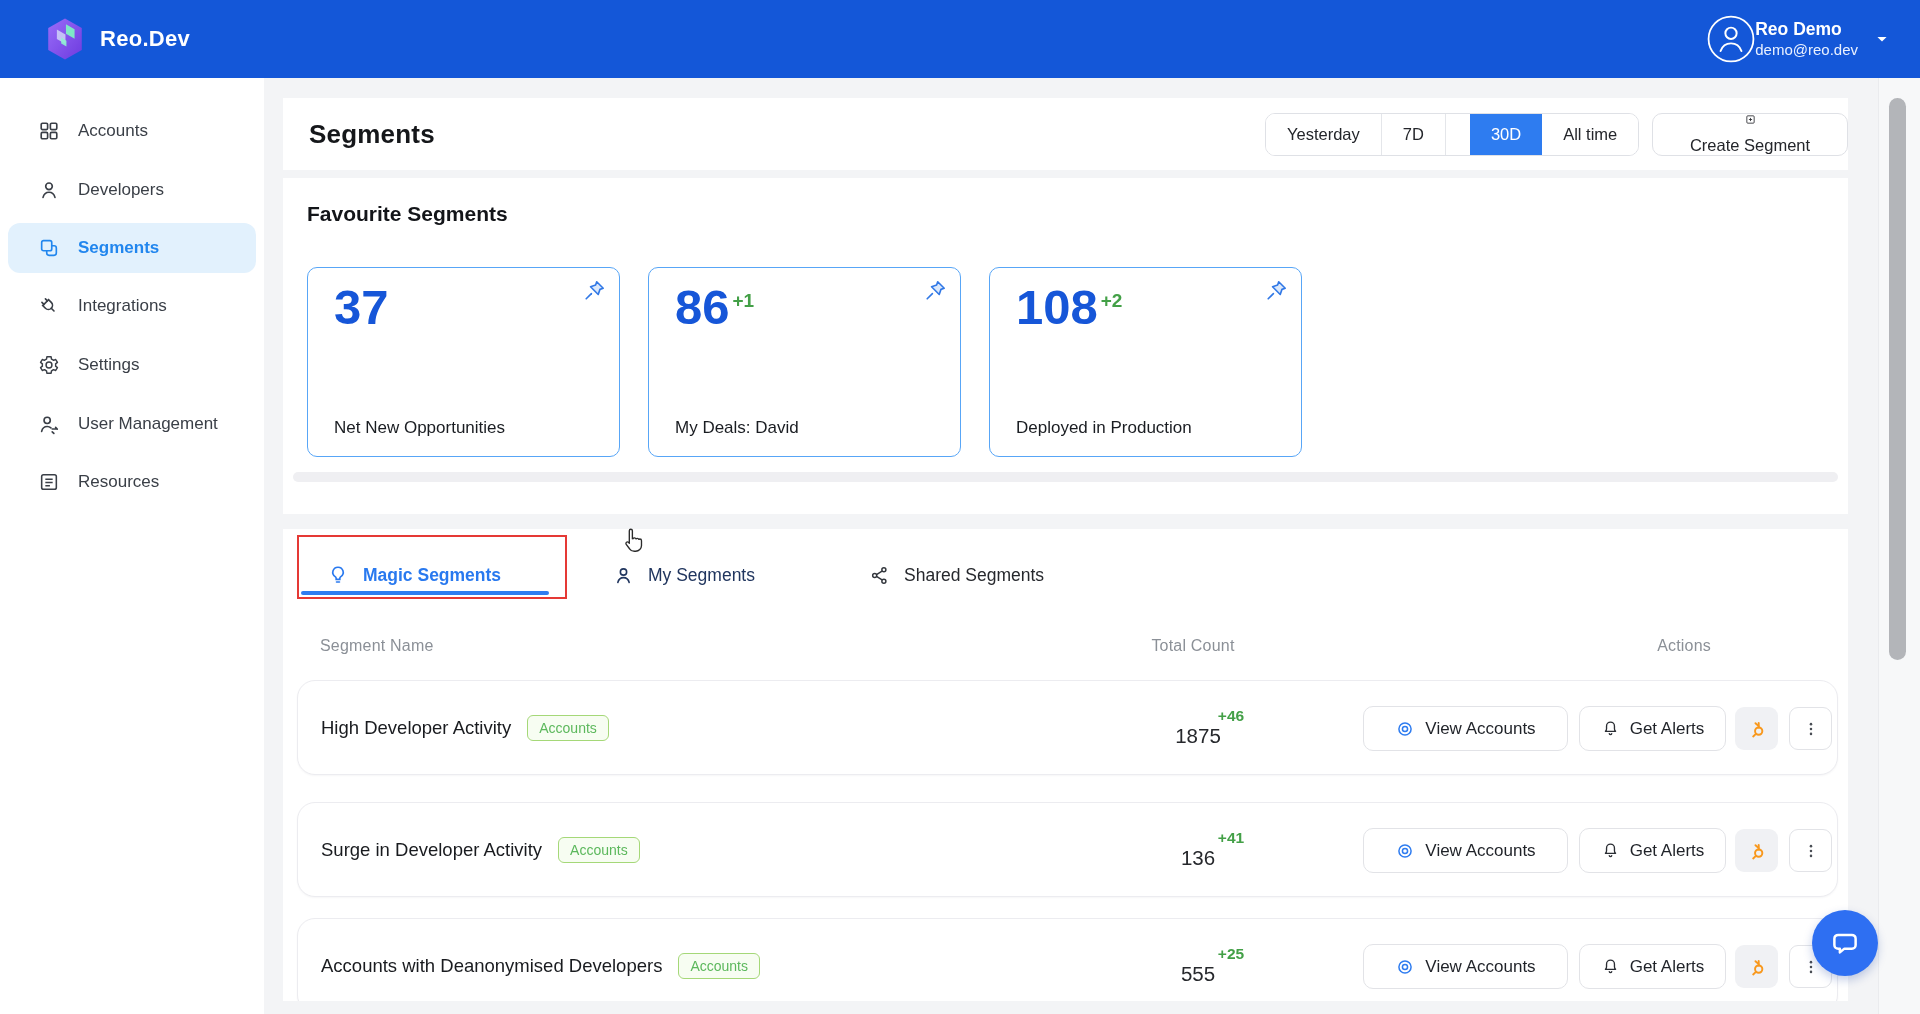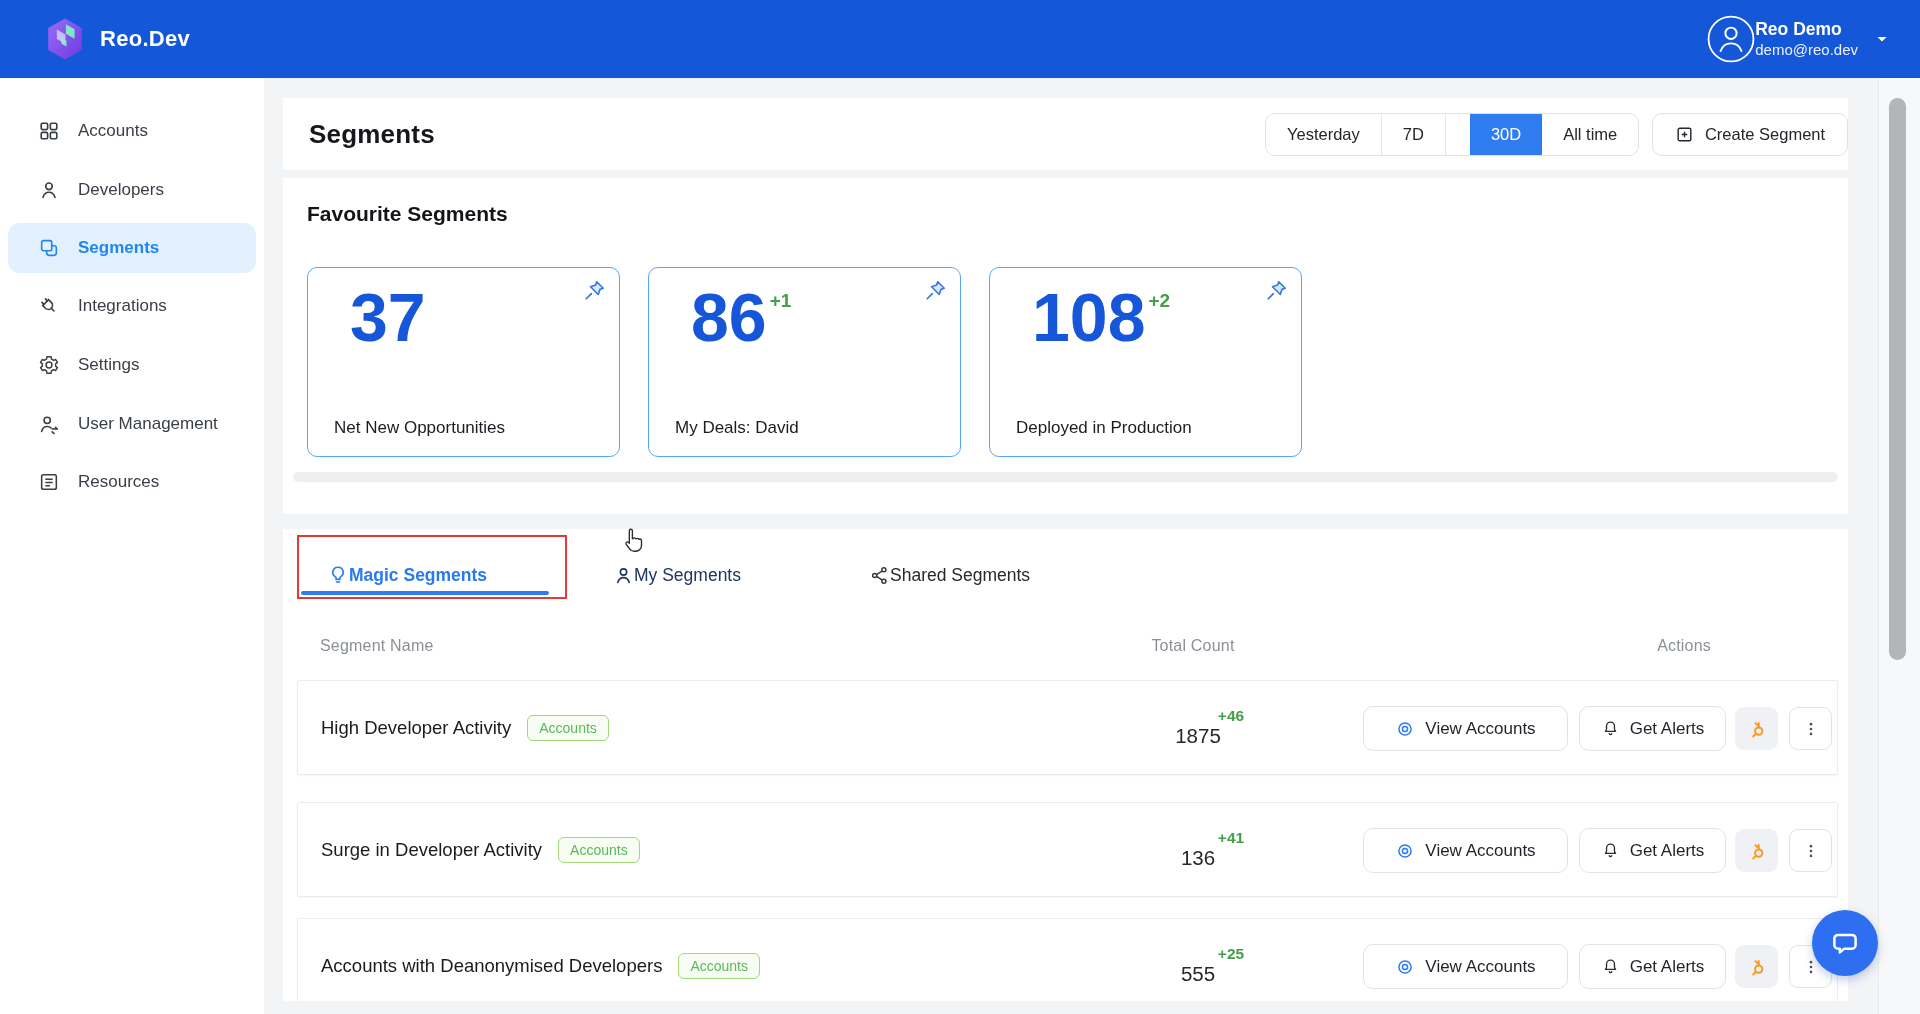--- a/index.html
+++ b/index.html
@@ -32,46 +32,46 @@
 
   
   .panel{position:absolute;left:283px;width:1565px;background:#fff;}
   .panel-title{position:absolute;left:283px;top:98px;width:1565px;height:72px;background:#fff;}
   .page-title{position:absolute;left:26px;top:50%;transform:translateY(-50%);font-size:26px;font-weight:800;color:#15171a;letter-spacing:.2px;}
 
   .seg-control{position:absolute;left:982px;top:15px;height:43px;display:flex;align-items:stretch;background:#fff;border:1px solid #dfe1e6;border-radius:10px;overflow:hidden;}
   .seg-option{display:flex;align-items:center;justify-content:center;padding:0 21px;font-size:16.5px;color:#24262b;cursor:pointer;border-right:1px solid #e4e6ea;background:#fff;white-space:nowrap;}
   .seg-option:last-child{border-right:none;}
   .seg-option.selected{background:var(--accent-blue);color:#fff;border-right:none;margin-left:24px;}
-  .create-btn{position:absolute;left:1369px;top:15px;width:196px;height:43px;background:#fff;border:1px solid #dfe1e6;border-radius:10px;display:flex;align-items:center;justify-content:center;gap:11px;font-size:16.5px;color:#24262b;cursor:pointer;}
+  .create-btn{position:absolute;left:1369px;top:15px;width:196px;height:43px;background:#fff;border:1px solid #dfe1e6;border-radius:10px;display:flex;align-items:center;justify-content:center;gap:11px;font-size:16.5px;color:#24262b;cursor:pointer;flex-direction:column;}
 
   .panel-fav{top:178px;height:336px;}
   .fav-heading{position:absolute;left:24px;top:24px;font-size:21px;font-weight:800;color:#131519;}
   .fav-card{position:absolute;top:89px;width:313px;height:190px;background:#fff;border:1.5px solid #58a6f7;border-radius:10px;cursor:pointer;}
   .fav-value-row{position:absolute;left:26px;top:14px;display:flex;align-items:flex-start;}
-  .fav-value{font-size:68px;font-weight:800;color:var(--number-blue);line-height:1.05;margin-left:16px;}
+  .fav-value{font-size:49px;font-weight:800;color:var(--number-blue);line-height:1.05;}
   .fav-delta{font-size:19px;font-weight:700;color:var(--green);margin:8px 0 0 3px;}
   .fav-label{position:absolute;left:26px;bottom:18px;font-size:17px;color:#1a1d22;}
   .pin{position:absolute;right:12px;top:10px;width:26px;height:26px;cursor:pointer;}
   .fav-scrollbar{position:absolute;left:10px;top:294px;width:1545px;height:10px;border-radius:5px;background:#efeff2;}
 
   .panel-table{top:529px;height:472px;overflow:hidden;}
-  .tab{position:absolute;top:26px;height:40px;display:flex;align-items:center;font-size:17.5px;cursor:pointer;}
+  .tab{position:absolute;top:26px;height:40px;display:flex;align-items:center;gap:14px;font-size:17.5px;cursor:pointer;}
   .tab-magic{left:44px;color:var(--link-blue);font-weight:600;}
   .tab-my{left:330px;color:#20355e;font-weight:500;}
   .tab-shared{left:586px;color:#26282d;font-weight:500;}
   .tab-underline{position:absolute;left:18px;top:62px;width:248px;height:3.5px;background:var(--accent-blue);border-radius:2px;}
   .annotation-box{position:absolute;left:14px;top:6px;width:270px;height:64px;border:2px solid var(--annotation-red);pointer-events:none;z-index:5;}
 
   .th{position:absolute;top:108px;font-size:16px;color:#8b9097;letter-spacing:.2px;}
   .th-name{left:37px;}
   .th-count{left:845px;width:130px;text-align:center;}
   .th-actions{left:1298px;width:130px;text-align:right;}
 
-  .row{position:absolute;left:14px;width:1541px;height:95px;background:#fff;border:1px solid #ececf0;border-radius:2px;box-shadow:0 1px 2px rgba(16,24,40,.04);}
+  .row{position:absolute;left:14px;width:1541px;height:95px;background:#fff;border:1px solid #ececf0;border-radius:18px;box-shadow:0 1px 2px rgba(16,24,40,.04);}
   .row-name-wrap{position:absolute;left:23px;top:50%;transform:translateY(-50%);display:flex;align-items:center;gap:16px;}
   .row-name{font-size:18.5px;color:#191b1f;font-weight:500;}
   .badge{font-size:14px;color:var(--badge-green);background:var(--badge-bg);border:1px solid var(--badge-border);border-radius:6px;padding:4px 11px;}
   .count-block{position:absolute;left:830px;top:50%;transform:translateY(-50%);width:140px;display:flex;flex-direction:column;align-items:center;line-height:1.15;}
   .count-delta{font-size:15.5px;font-weight:600;color:var(--green);margin-left:66px;}
   .count-value{font-size:20.5px;color:#26282c;}
   .btn{position:absolute;top:25px;height:45px;background:#fff;border:1px solid #e2e3e7;border-radius:10px;display:flex;align-items:center;justify-content:center;gap:10px;font-size:17px;color:#1f2228;cursor:pointer;}
   .btn-view{left:1065px;width:205px;}
   .btn-alerts{left:1281px;width:147px;}
   .btn-hubspot{left:1437px;width:43px;height:43px;top:26px;background:#f0f1f4;border:none;border-radius:9px;}

